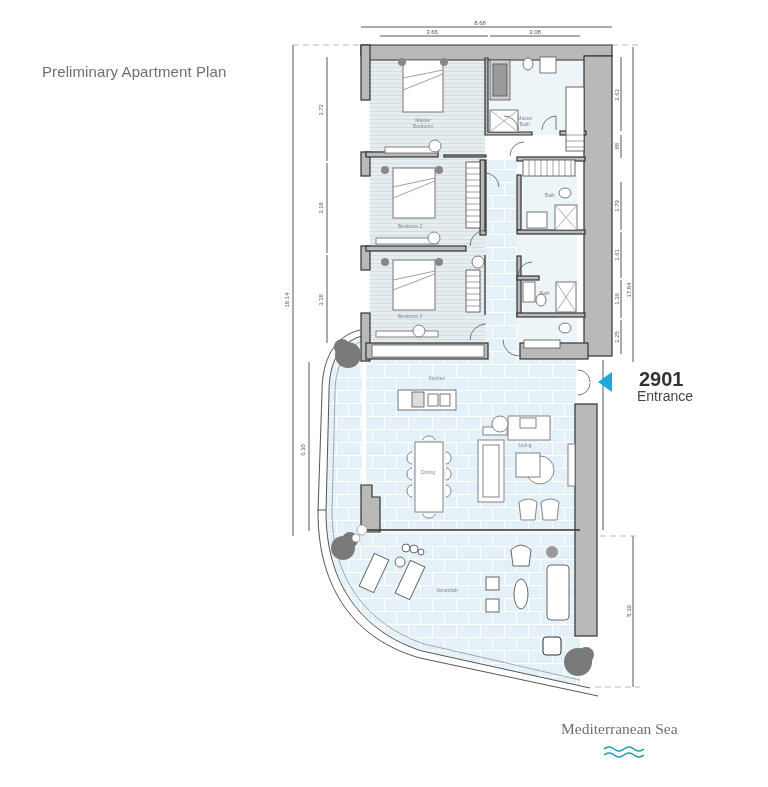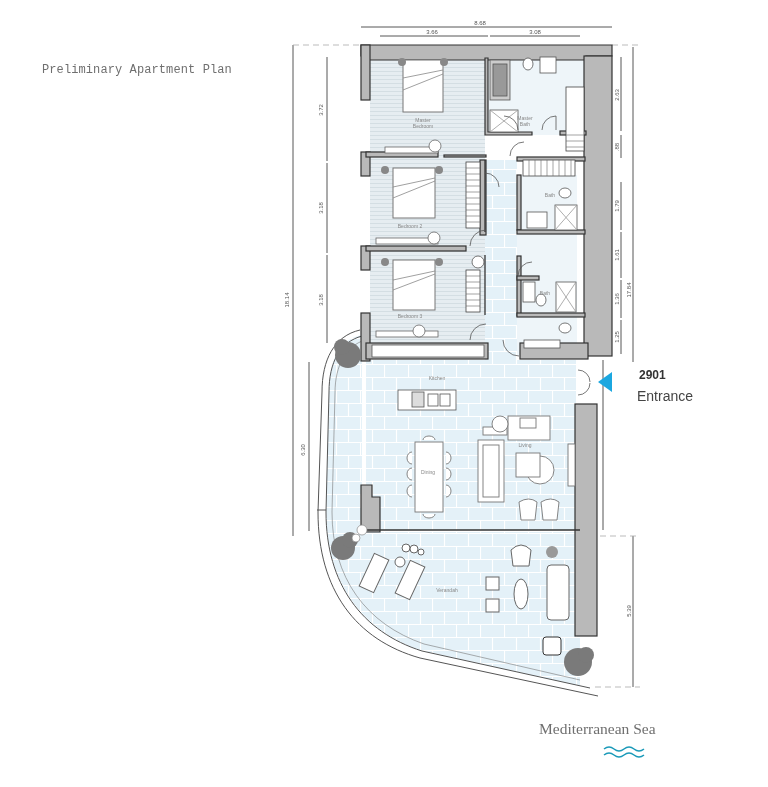--- a/index.html
+++ b/index.html
@@ -1,19 +1,19 @@
 <!DOCTYPE html>
 <html><head>
 <meta charset="utf-8">
 <style>
   html, body { margin: 0; padding: 0; background: #ffffff; }
   body { width: 768px; height: 787px; position: relative; overflow: hidden; font-family: "Liberation Sans", sans-serif; }
-  .title { position: absolute; left: 42px; top: 63px; font-family: Liberation Mono, monospace; font-size: 12px; color: #6f6f6f; letter-spacing: 0.1px; }
-  .sea-label { position: absolute; left: 539px; top: 720px; font-family: "Liberation Serif", serif; font-size: 15.5px; color: #6f6f6f; }
-  .unit-num { position: absolute; left: 639px; top: 368px; font-size: 12px; font-weight: bold; color: #333; }
+  .title { position: absolute; left: 42px; top: 63px; font-family: Liberation Sans, sans-serif; font-size: 15px; color: #6f6f6f; letter-spacing: 0.1px; }
+  .sea-label { position: absolute; left: 561px; top: 720px; font-family: "Liberation Serif", serif; font-size: 15.5px; color: #6f6f6f; }
+  .unit-num { position: absolute; left: 639px; top: 368px; font-size: 20px; font-weight: bold; color: #333; }
   .unit-sub { position: absolute; left: 637px; top: 388px; font-size: 14px; color: #444; }
   svg.plan { position: absolute; left: 0; top: 0; }
   .dim { font-family: "Liberation Sans", sans-serif; font-size: 6px; fill: #555; }
   .room { font-family: "Liberation Sans", sans-serif; font-size: 5px; fill: #888; }
 </style>
 </head>
 <body>
 
 <div class="title">Preliminary Apartment Plan</div>
 

